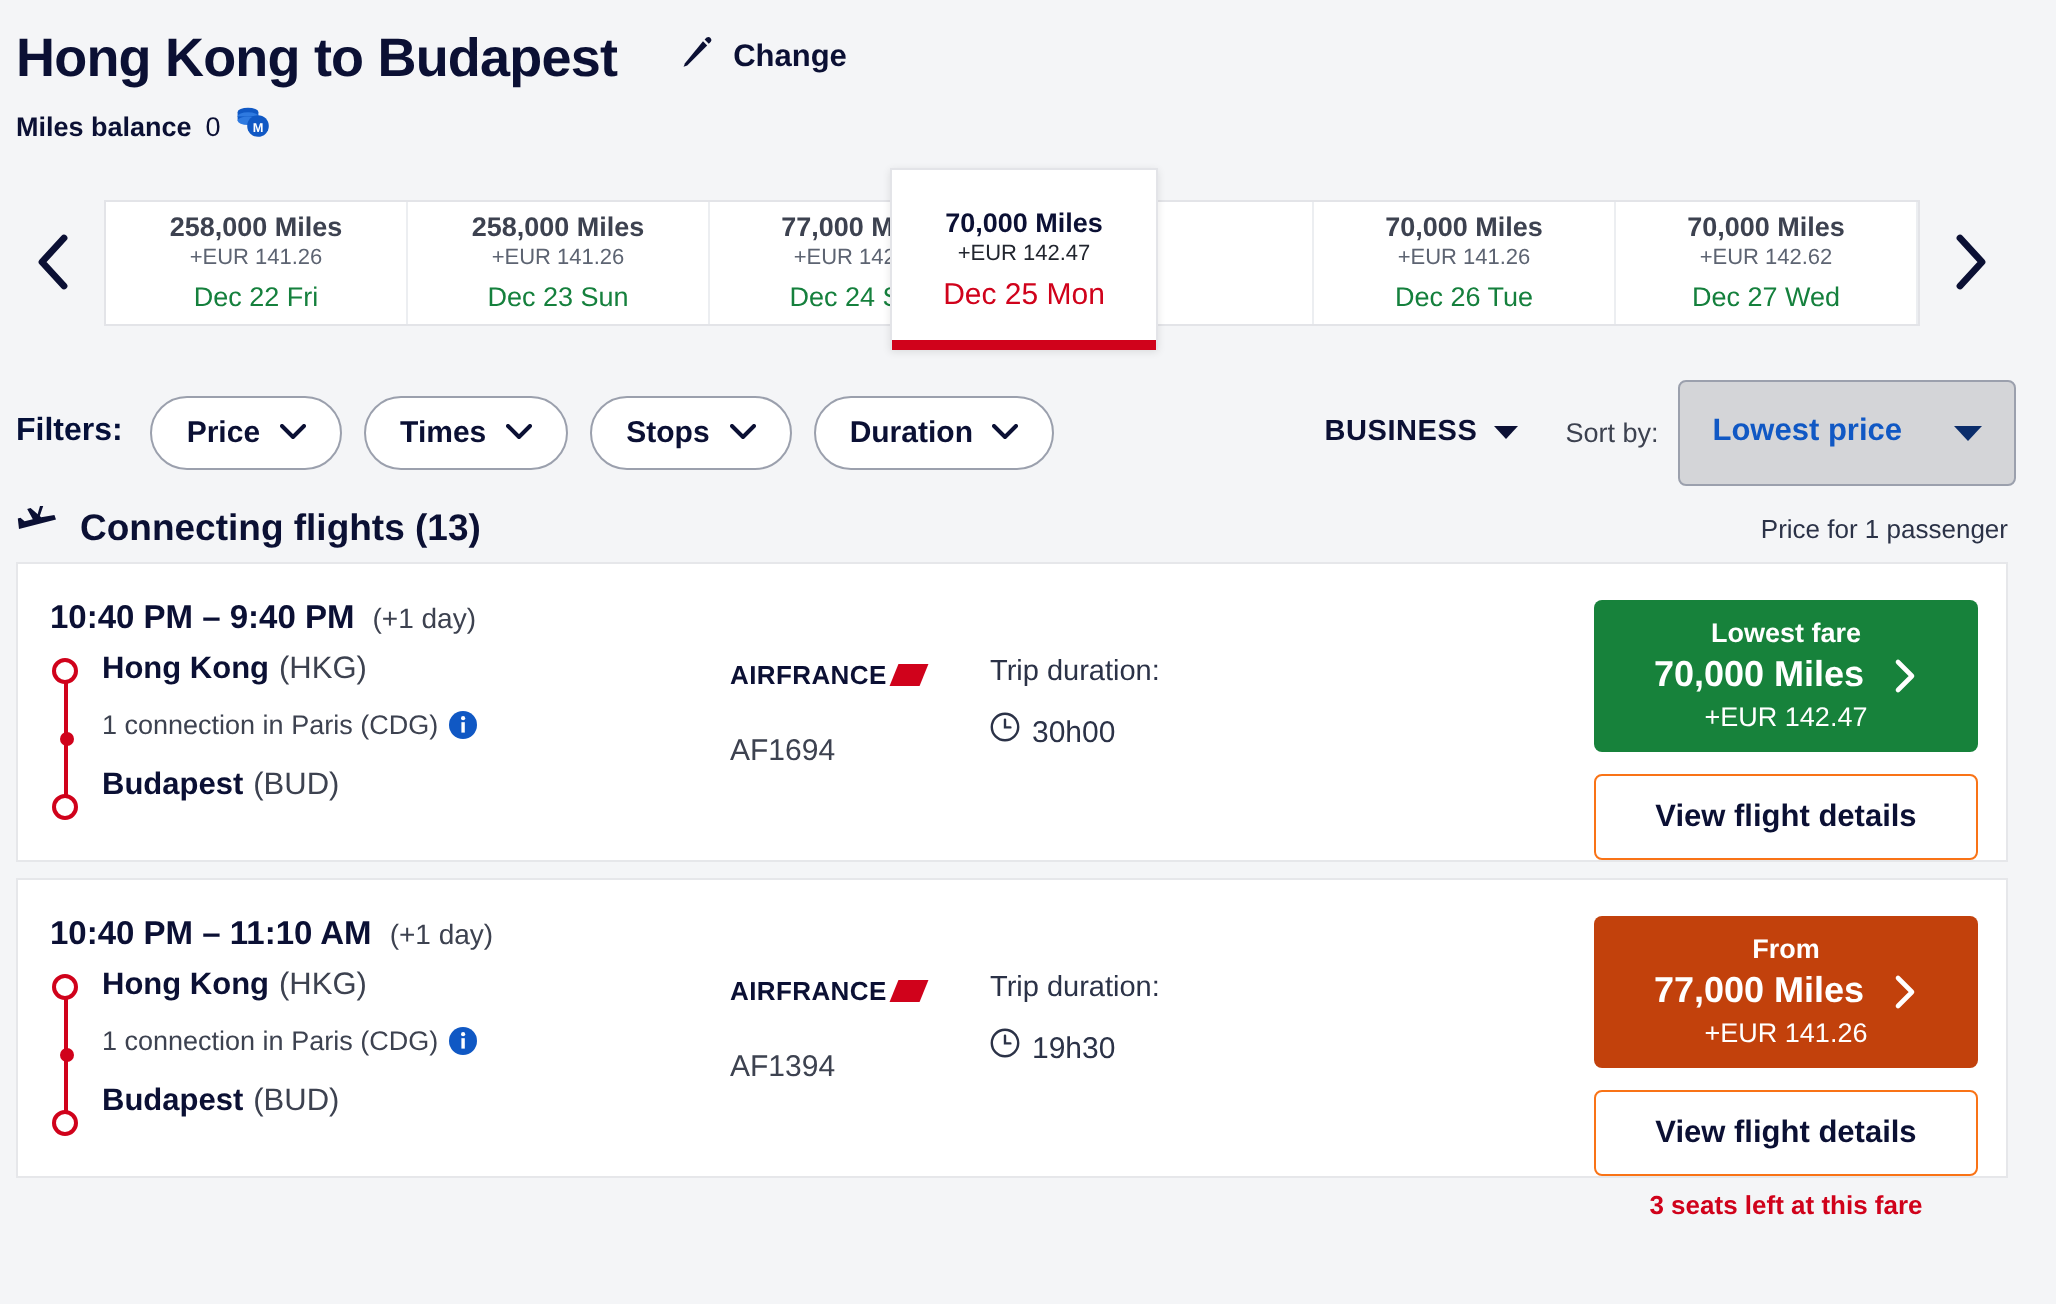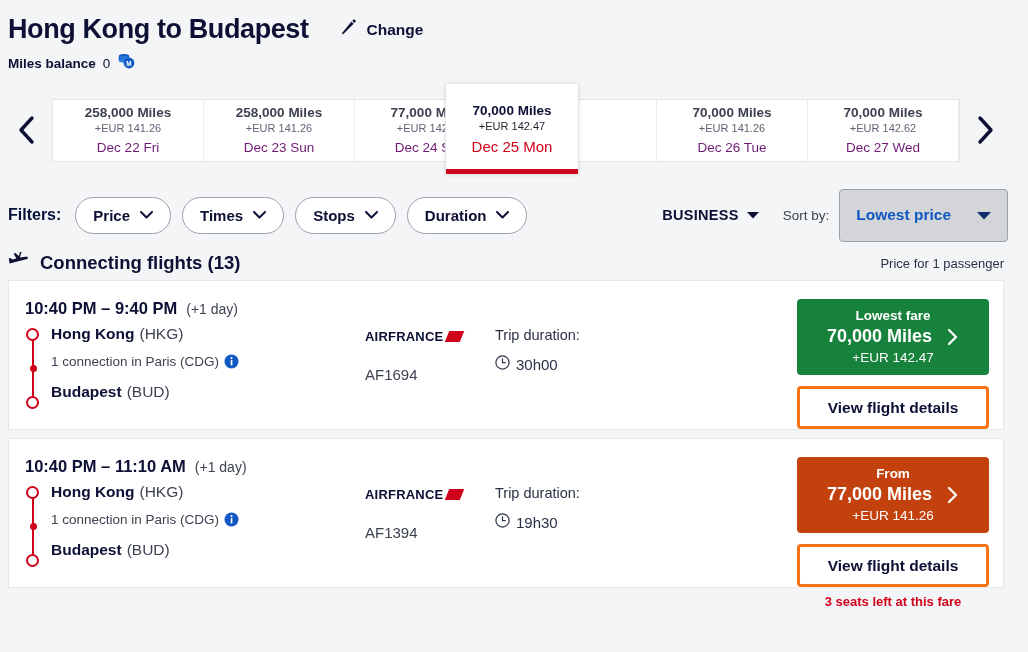--- a/index.html
+++ b/index.html
@@ -47,21 +47,21 @@
     margin-right: 0;
   }
   .car-cell {
     flex: 1; display: flex; flex-direction: column; align-items: center;
     justify-content: center; gap: 2px; cursor: pointer;
     border-right: 1px solid #eceef1;
   }
   .car-cell:last-child { border-right: none; }
   .car-miles { font-size: 13.5px; font-weight: bold; color: #3d4250; }
   .car-eur { font-size: 11px; color: #5d6472; }
-  .car-date { font-size: 13.5px; color: #701a75; margin-top: 4px; }
+  .car-date { font-size: 13.5px; color: #15803d; margin-top: 4px; }
 
   .car-cell.selected {
     position: absolute; top: -17px; bottom: -13px;
     left: 392px; width: 134px;
     background: #ffffff; border: 1px solid #e3e4e8; border-bottom: none;
     z-index: 5; flex: none;
     box-shadow: 0 1px 4px rgba(0,0,0,0.10);
   }
   .car-cell.selected .car-miles { color: #0b1034; }
   .car-cell.selected .car-eur { color: #22262f; }
@@ -158,21 +158,21 @@
     display: flex; flex-direction: column; align-items: center;
     cursor: pointer; position: relative;
   }
   .fare-box.green { background: #17823b; }
   .fare-box.navy  { background: #c2410c; }
   .fare-tag { font-size: 13.5px; font-weight: bold; color: #ffffff; }
   .fare-miles-row { display: flex; align-items: center; gap: 14px; margin-top: 3px; }
   .fare-miles { font-size: 18px; font-weight: bold; color: #ffffff; }
   .fare-eur { font-size: 13.5px; color: #ffffff; margin-top: 3px; }
   .details-btn {
-    margin-top: 11px; background: #ffffff; border: 3px solid #f97316;
+    margin-top: 11px; background: #ffffff; border: 1px solid #f97316;
     border-radius: 4px; height: 43px; display: flex; align-items: center;
     justify-content: center; cursor: pointer;
   }
   .details-label { font-size: 15.5px; font-weight: bold; color: #0b1034; }
   .seats-left {
     margin-top: 7px; font-size: 13px; font-weight: bold; color: #d0021b;
     text-align: center;
   }
 </style>
 </head>

